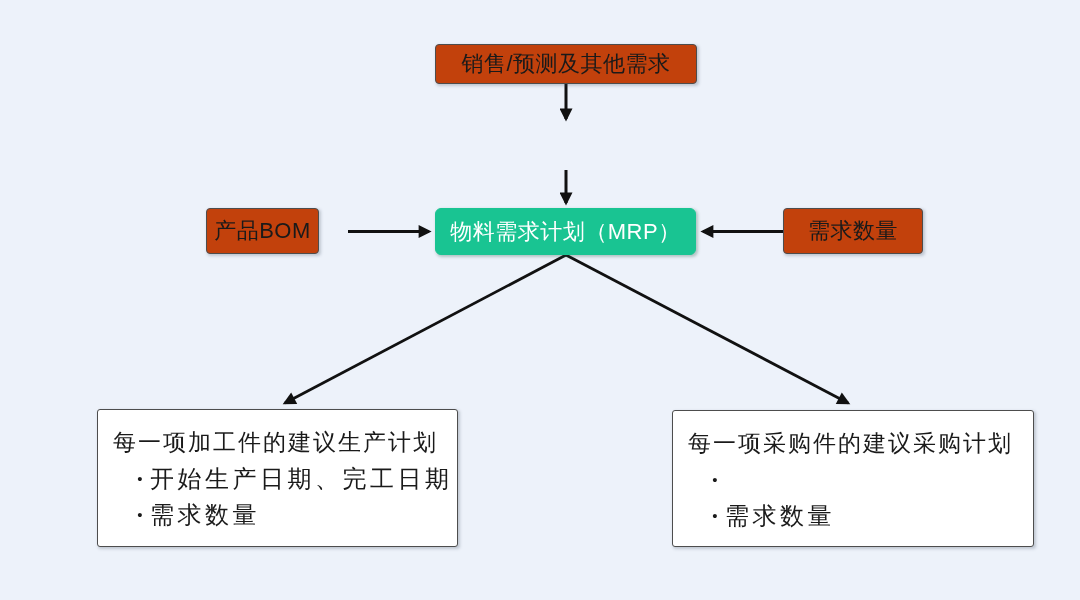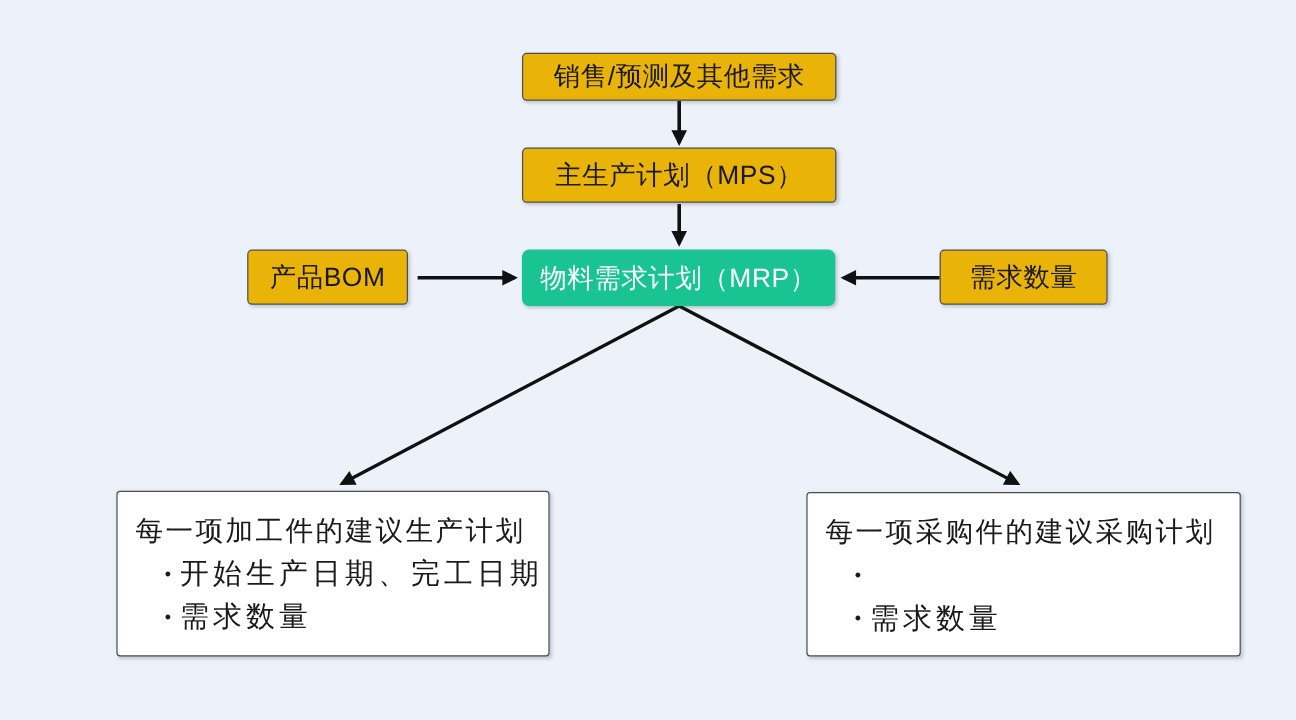--- a/index.html
+++ b/index.html
@@ -17,21 +17,21 @@
     color: #1a1a1a;
   }
   #arrows {
     position: absolute;
     left: 0; top: 0;
     z-index: 1;
   }
   .node {
     position: absolute;
     z-index: 2;
-    background: #eab308;
+    background: #c2410c;
     border: 1px solid #4d4d4d;
     border-radius: 4px;
     box-shadow: 1.5px 1.5px 3px rgba(60,70,90,0.25);
     display: flex;
     align-items: center;
     justify-content: center;
     box-sizing: border-box;
     font-size: 22px;
     letter-spacing: 0.5px;
     white-space: nowrap;
@@ -40,21 +40,21 @@
     background: #19c492;
     border: 1px solid #19c492;
     border-radius: 6px;
     color: #ffffff;
     box-shadow: 1.5px 1.5px 3px rgba(40,90,70,0.3);
     justify-content: center;
   }
   #node-sales      { left: 435px; top:  44px; width: 262px; height: 40px; }
   #node-mps        { left: 435px; top: 123px; width: 262px; height: 46px; }
   #node-mrp        { left: 435px; top: 208px; width: 261px; height: 47px; }
-  #node-bom        { left: 206px; top: 208px; width: 134px; height: 46px; }
+  #node-bom        { left: 206px; top: 208px; width: 113px; height: 46px; }
   #node-inventory  { left: 783px; top: 208px; width: 140px; height: 46px; }
 
   .bigbox {
     position: absolute;
     z-index: 2;
     background: #ffffff;
     border: 1px solid #4d4d4d;
     border-radius: 3px;
     box-shadow: 1.5px 1.5px 3px rgba(60,70,90,0.25);
     box-sizing: border-box;
@@ -103,23 +103,20 @@
     <path d="M348 231.5 L429 231.5" stroke="#111111" stroke-width="3" fill="none" marker-end="url(#ah)"></path>
     <path d="M783 231.5 L703 231.5" stroke="#111111" stroke-width="3" fill="none" marker-end="url(#ah)"></path>
     <path d="M566 255 L285 403" stroke="#111111" stroke-width="2.8" fill="none" marker-end="url(#ah)"></path>
     <path d="M566 255 L848 403" stroke="#111111" stroke-width="2.8" fill="none" marker-end="url(#ah)"></path>
   </svg>
 
   <div class="node" id="node-sales">
     <span>销售/预测及其他需求</span>
   </div>
 
-  <div class="node" id="node-mps">
-    <span>主生产计划（MPS）</span>
-  </div>
 
   <div class="node accent" id="node-mrp">
     <span>物料需求计划（MRP）</span>
   </div>
 
   <div class="node" id="node-bom">
     <span>产品BOM</span>
   </div>
 
   <div class="node" id="node-inventory">

